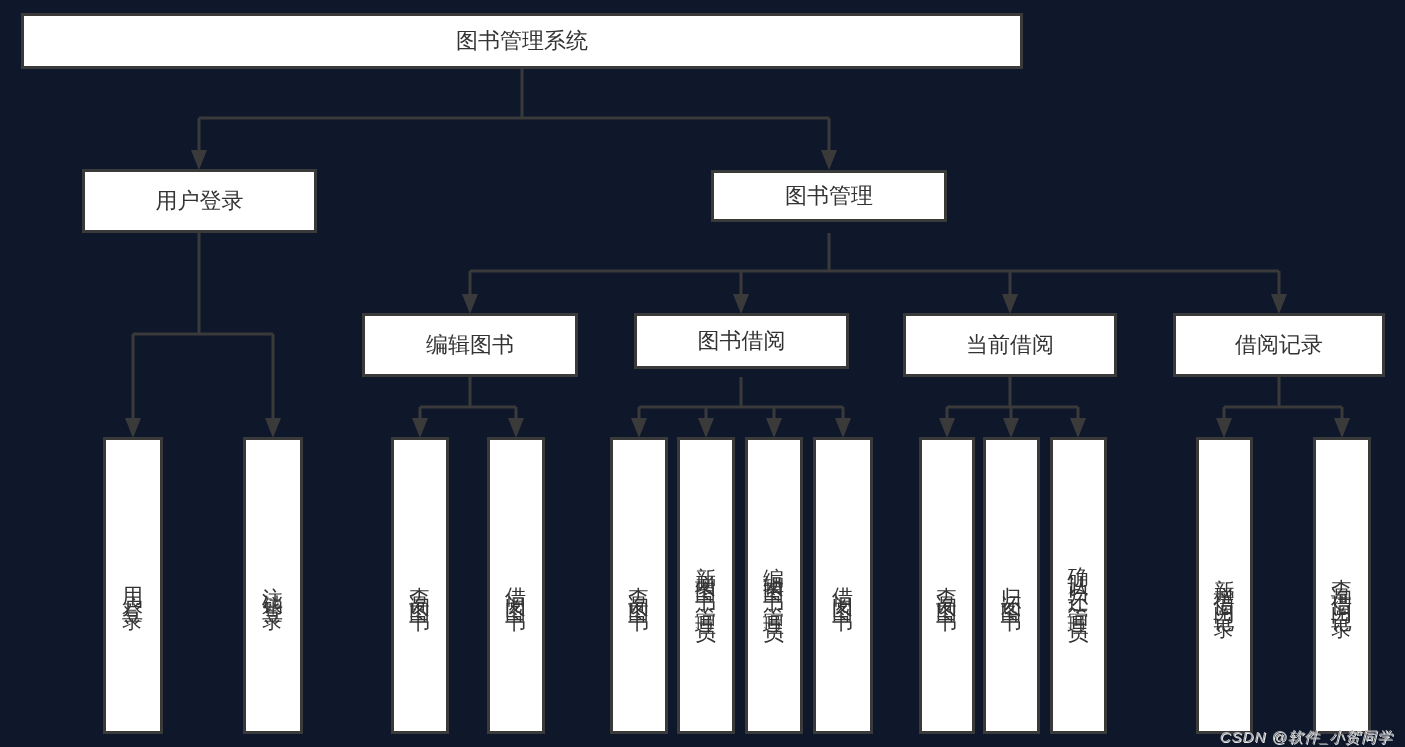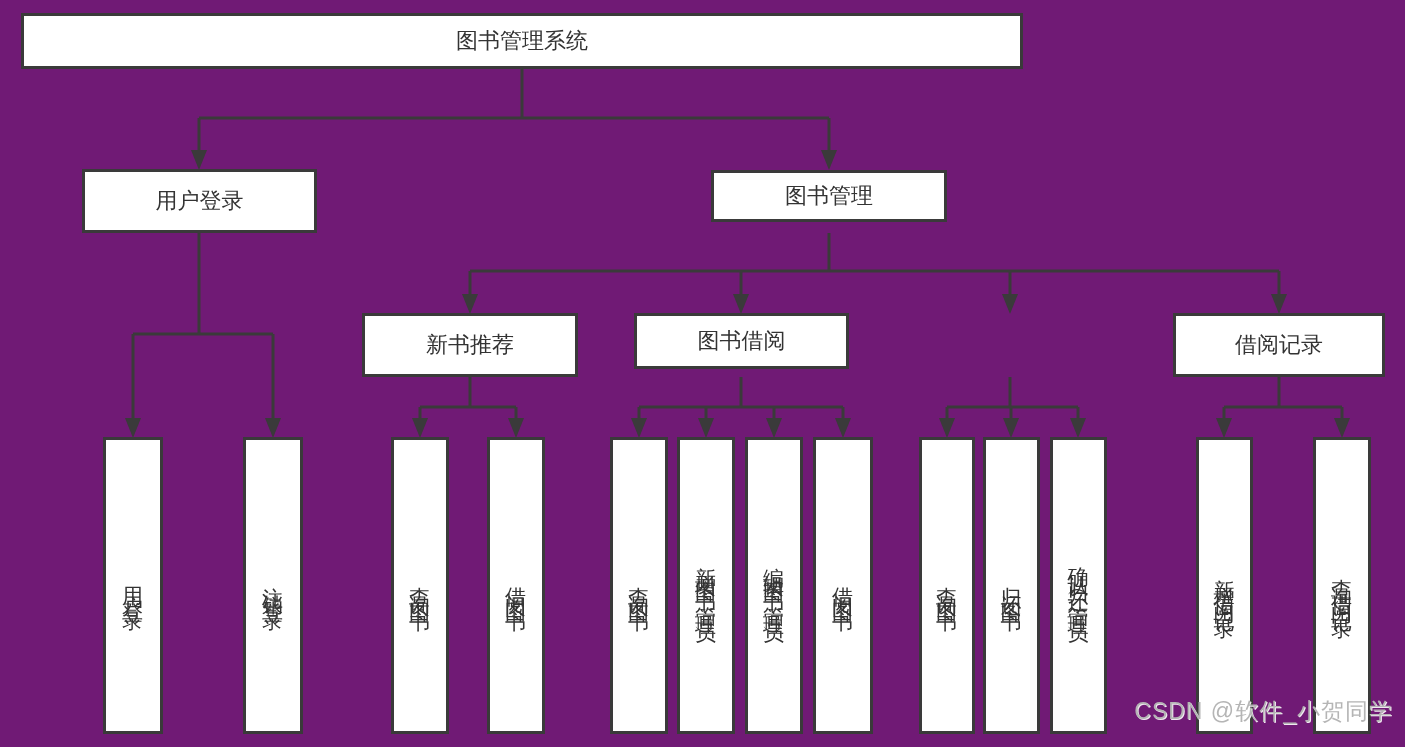--- a/index.html
+++ b/index.html
@@ -1,32 +1,33 @@
 <!DOCTYPE html>
 <html><head>
 <meta charset="utf-8">
 <style>
   html,body{margin:0;padding:0;background:#ffffff;}
   body{width:1405px;height:747px;font-family:"Liberation Sans","DejaVu Sans",sans-serif;}
-  .stage{position:relative;width:1405px;height:747px;background:#701a75;overflow:hidden;}
+  .stage{position:relative;width:1405px;height:747px;background:#0f172a;overflow:hidden;}
   .wires{position:absolute;left:0;top:0;}
   .node{
     position:absolute;box-sizing:border-box;
     border:3px solid #3a3a3a;background:#ffffff;color:#333333;
     display:flex;align-items:center;justify-content:center;
     font-size:22px;line-height:1.2;white-space:nowrap;
   }
   .vert{
     writing-mode:vertical-rl;text-orientation:mixed;
     font-size:21px;letter-spacing:8px;line-height:1;white-space:normal;
   }
   .watermark{
-    position:absolute;right:12px;bottom:20px;
-    font-size:23px;color:#b5b5b5;letter-spacing:1px;
+    position:absolute;right:12px;bottom:0;
+    font-size:15px;color:#b5b5b5;letter-spacing:1px;
     text-shadow:1px 1px 0 rgba(255,255,255,0.9);
+    font-style:italic;
   }
 </style>
 </head>
 <body>
 
 <div class="stage">
 
   <svg class="wires" width="1405" height="747" viewBox="0 0 1405 747">
     <g stroke="#3a3a3a" stroke-width="3" fill="none">
       <path d="M522 69 V118 M199 118 H829 M199 118 V153 M829 118 V153"></path>
@@ -58,22 +59,23 @@
       <polygon points="1216,418 1232,418 1224,438"></polygon>
       <polygon points="1334,418 1350,418 1342,438"></polygon>
     </g>
   </svg>
 
   <div class="node" style="left:21px;top:13px;width:1002px;height:56px;">图书管理系统</div>
 
   <div class="node" style="left:82px;top:169px;width:235px;height:64px;">用户登录</div>
   <div class="node" style="left:711px;top:170px;width:236px;height:52px;">图书管理</div>
 
-  <div class="node" style="left:362px;top:313px;width:216px;height:64px;">新书推荐</div>
+  <div class="node" style="left:362px;top:313px;width:216px;height:64px;">编辑图书</div>
   <div class="node" style="left:634px;top:313px;width:215px;height:56px;">图书借阅</div>
+  <div class="node" style="left:903px;top:313px;width:214px;height:64px;">当前借阅</div>
   <div class="node" style="left:1173px;top:313px;width:212px;height:64px;">借阅记录</div>
 
   <div class="node vert" style="left:103px;top:437px;width:60px;height:297px;">用户登录</div>
   <div class="node vert" style="left:243px;top:437px;width:60px;height:297px;">注销登录</div>
 
   <div class="node vert" style="left:391px;top:437px;width:58px;height:297px;">查询图书</div>
   <div class="node vert" style="left:487px;top:437px;width:58px;height:297px;">借阅图书</div>
 
   <div class="node vert" style="left:610px;top:437px;width:58px;height:297px;">查询图书</div>
   <div class="node vert" style="left:677px;top:437px;width:58px;height:297px;">新增图书（管理员）</div>

